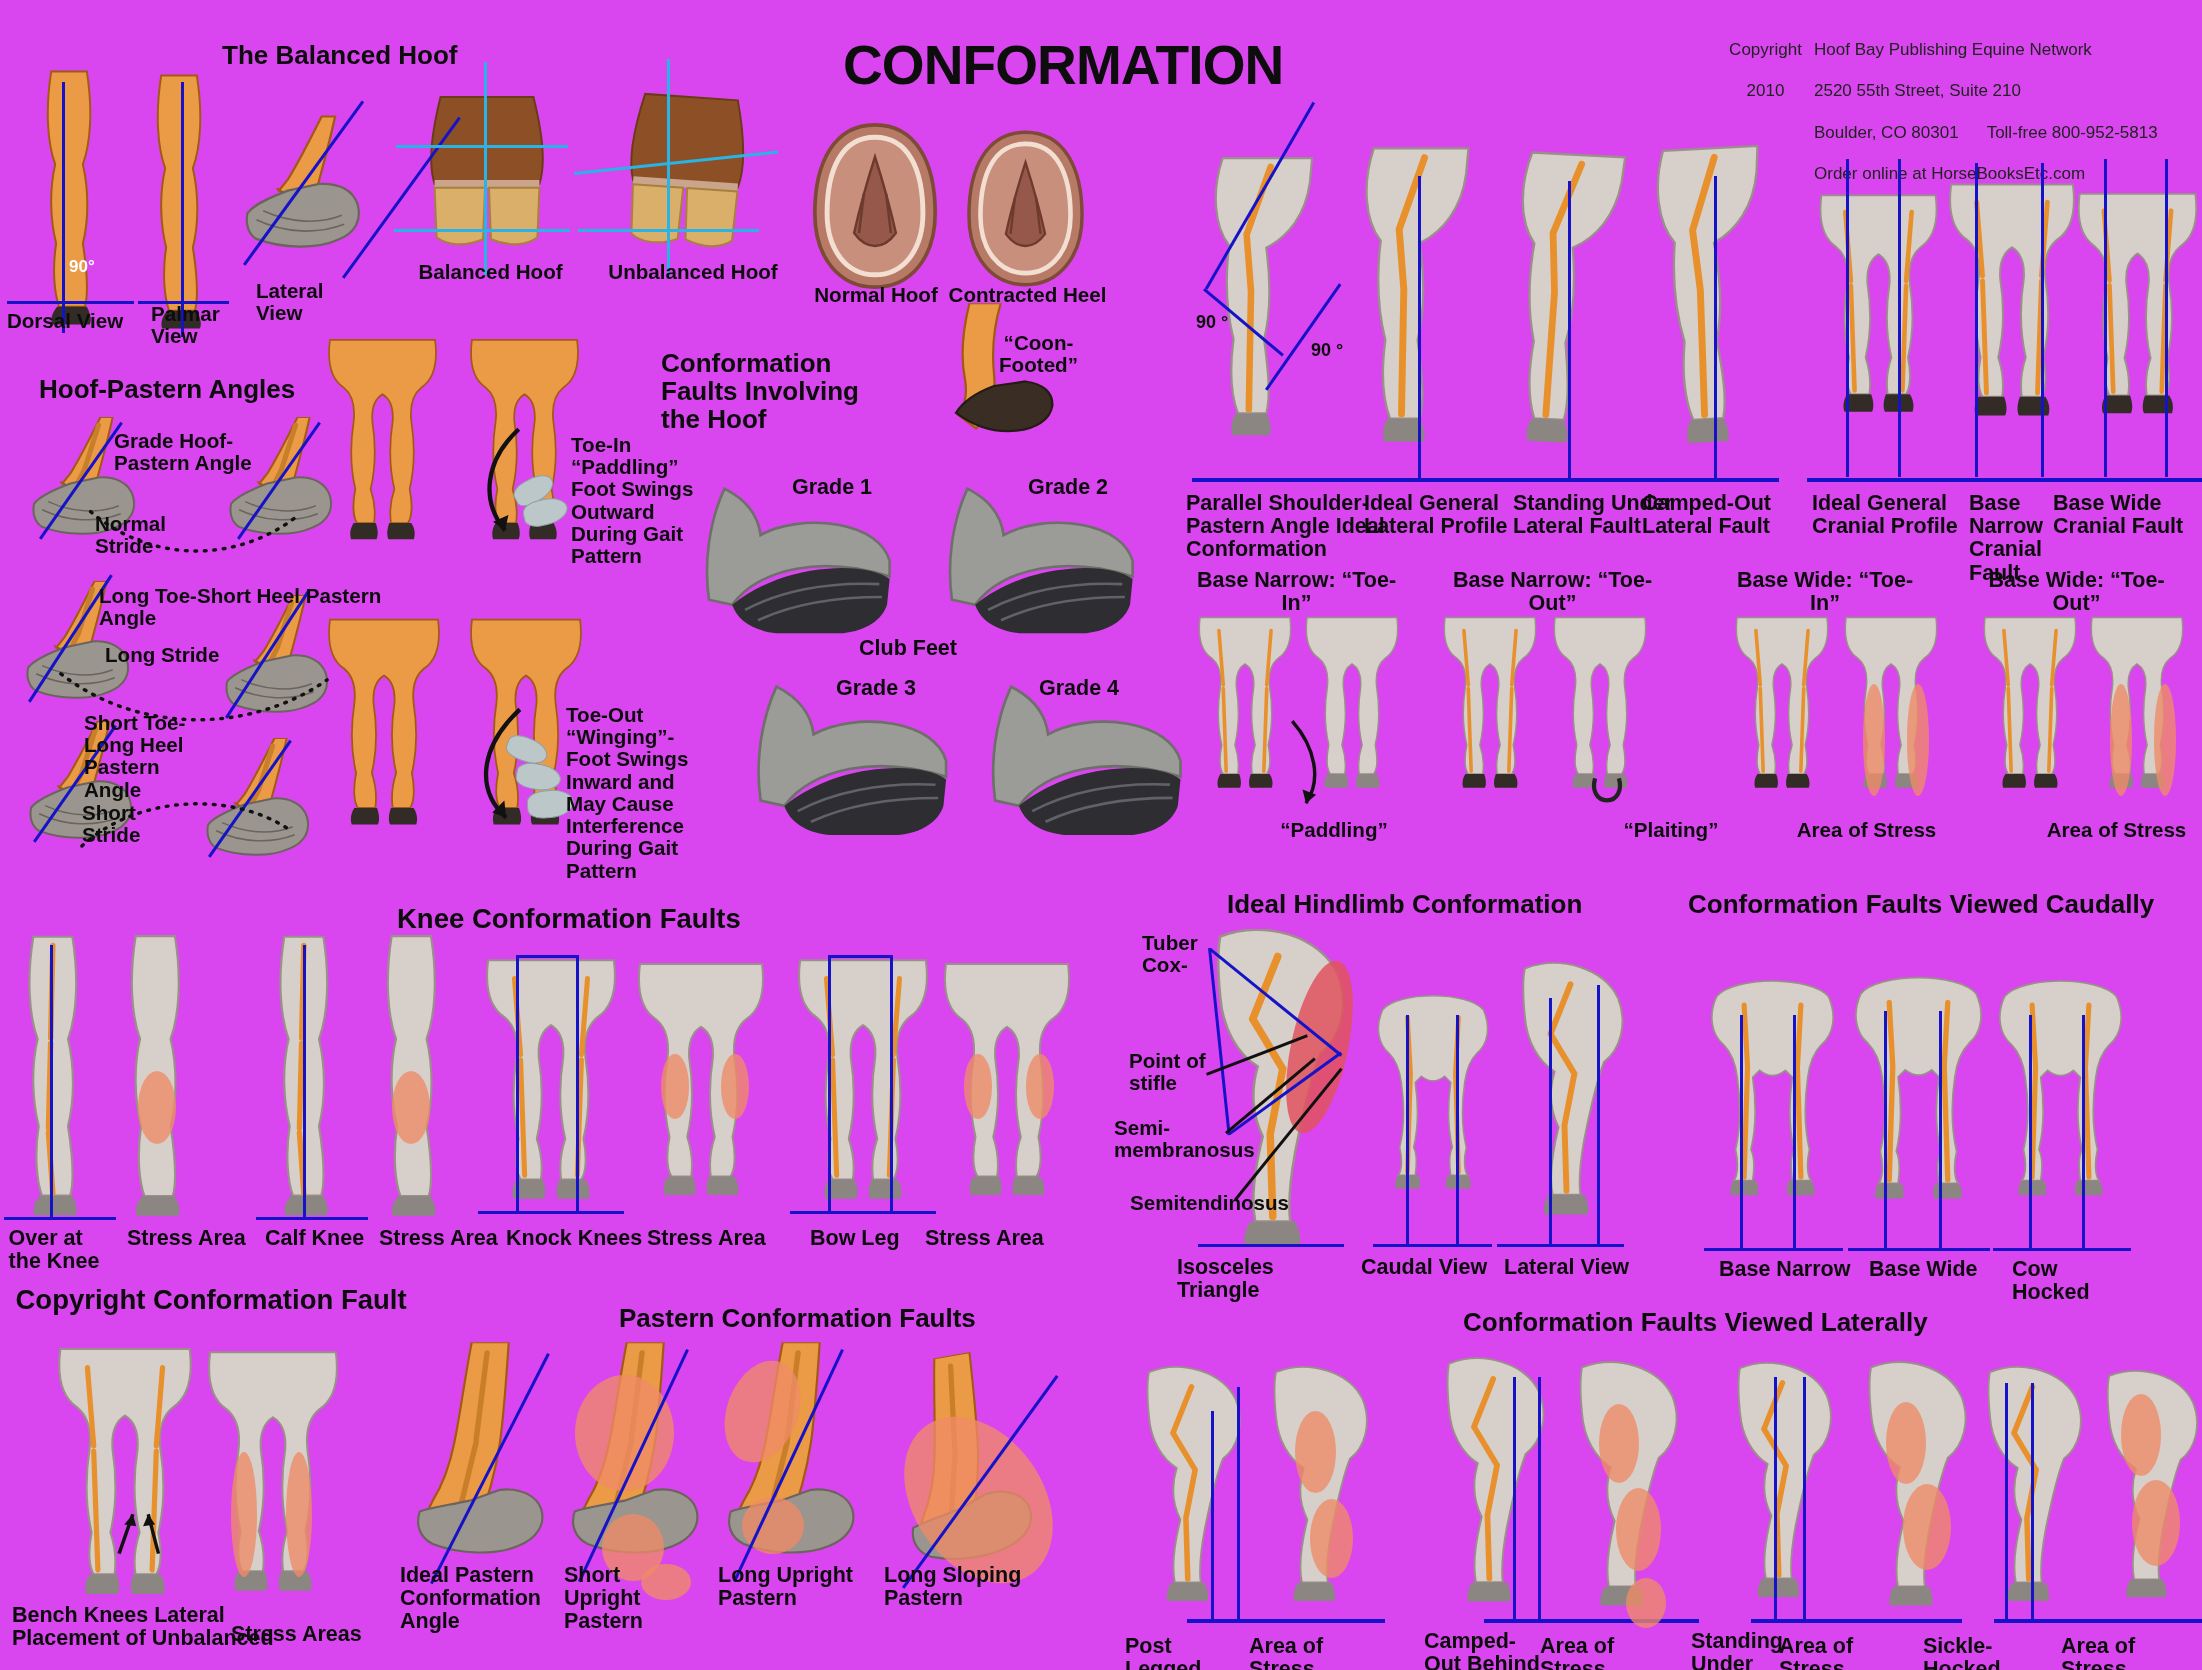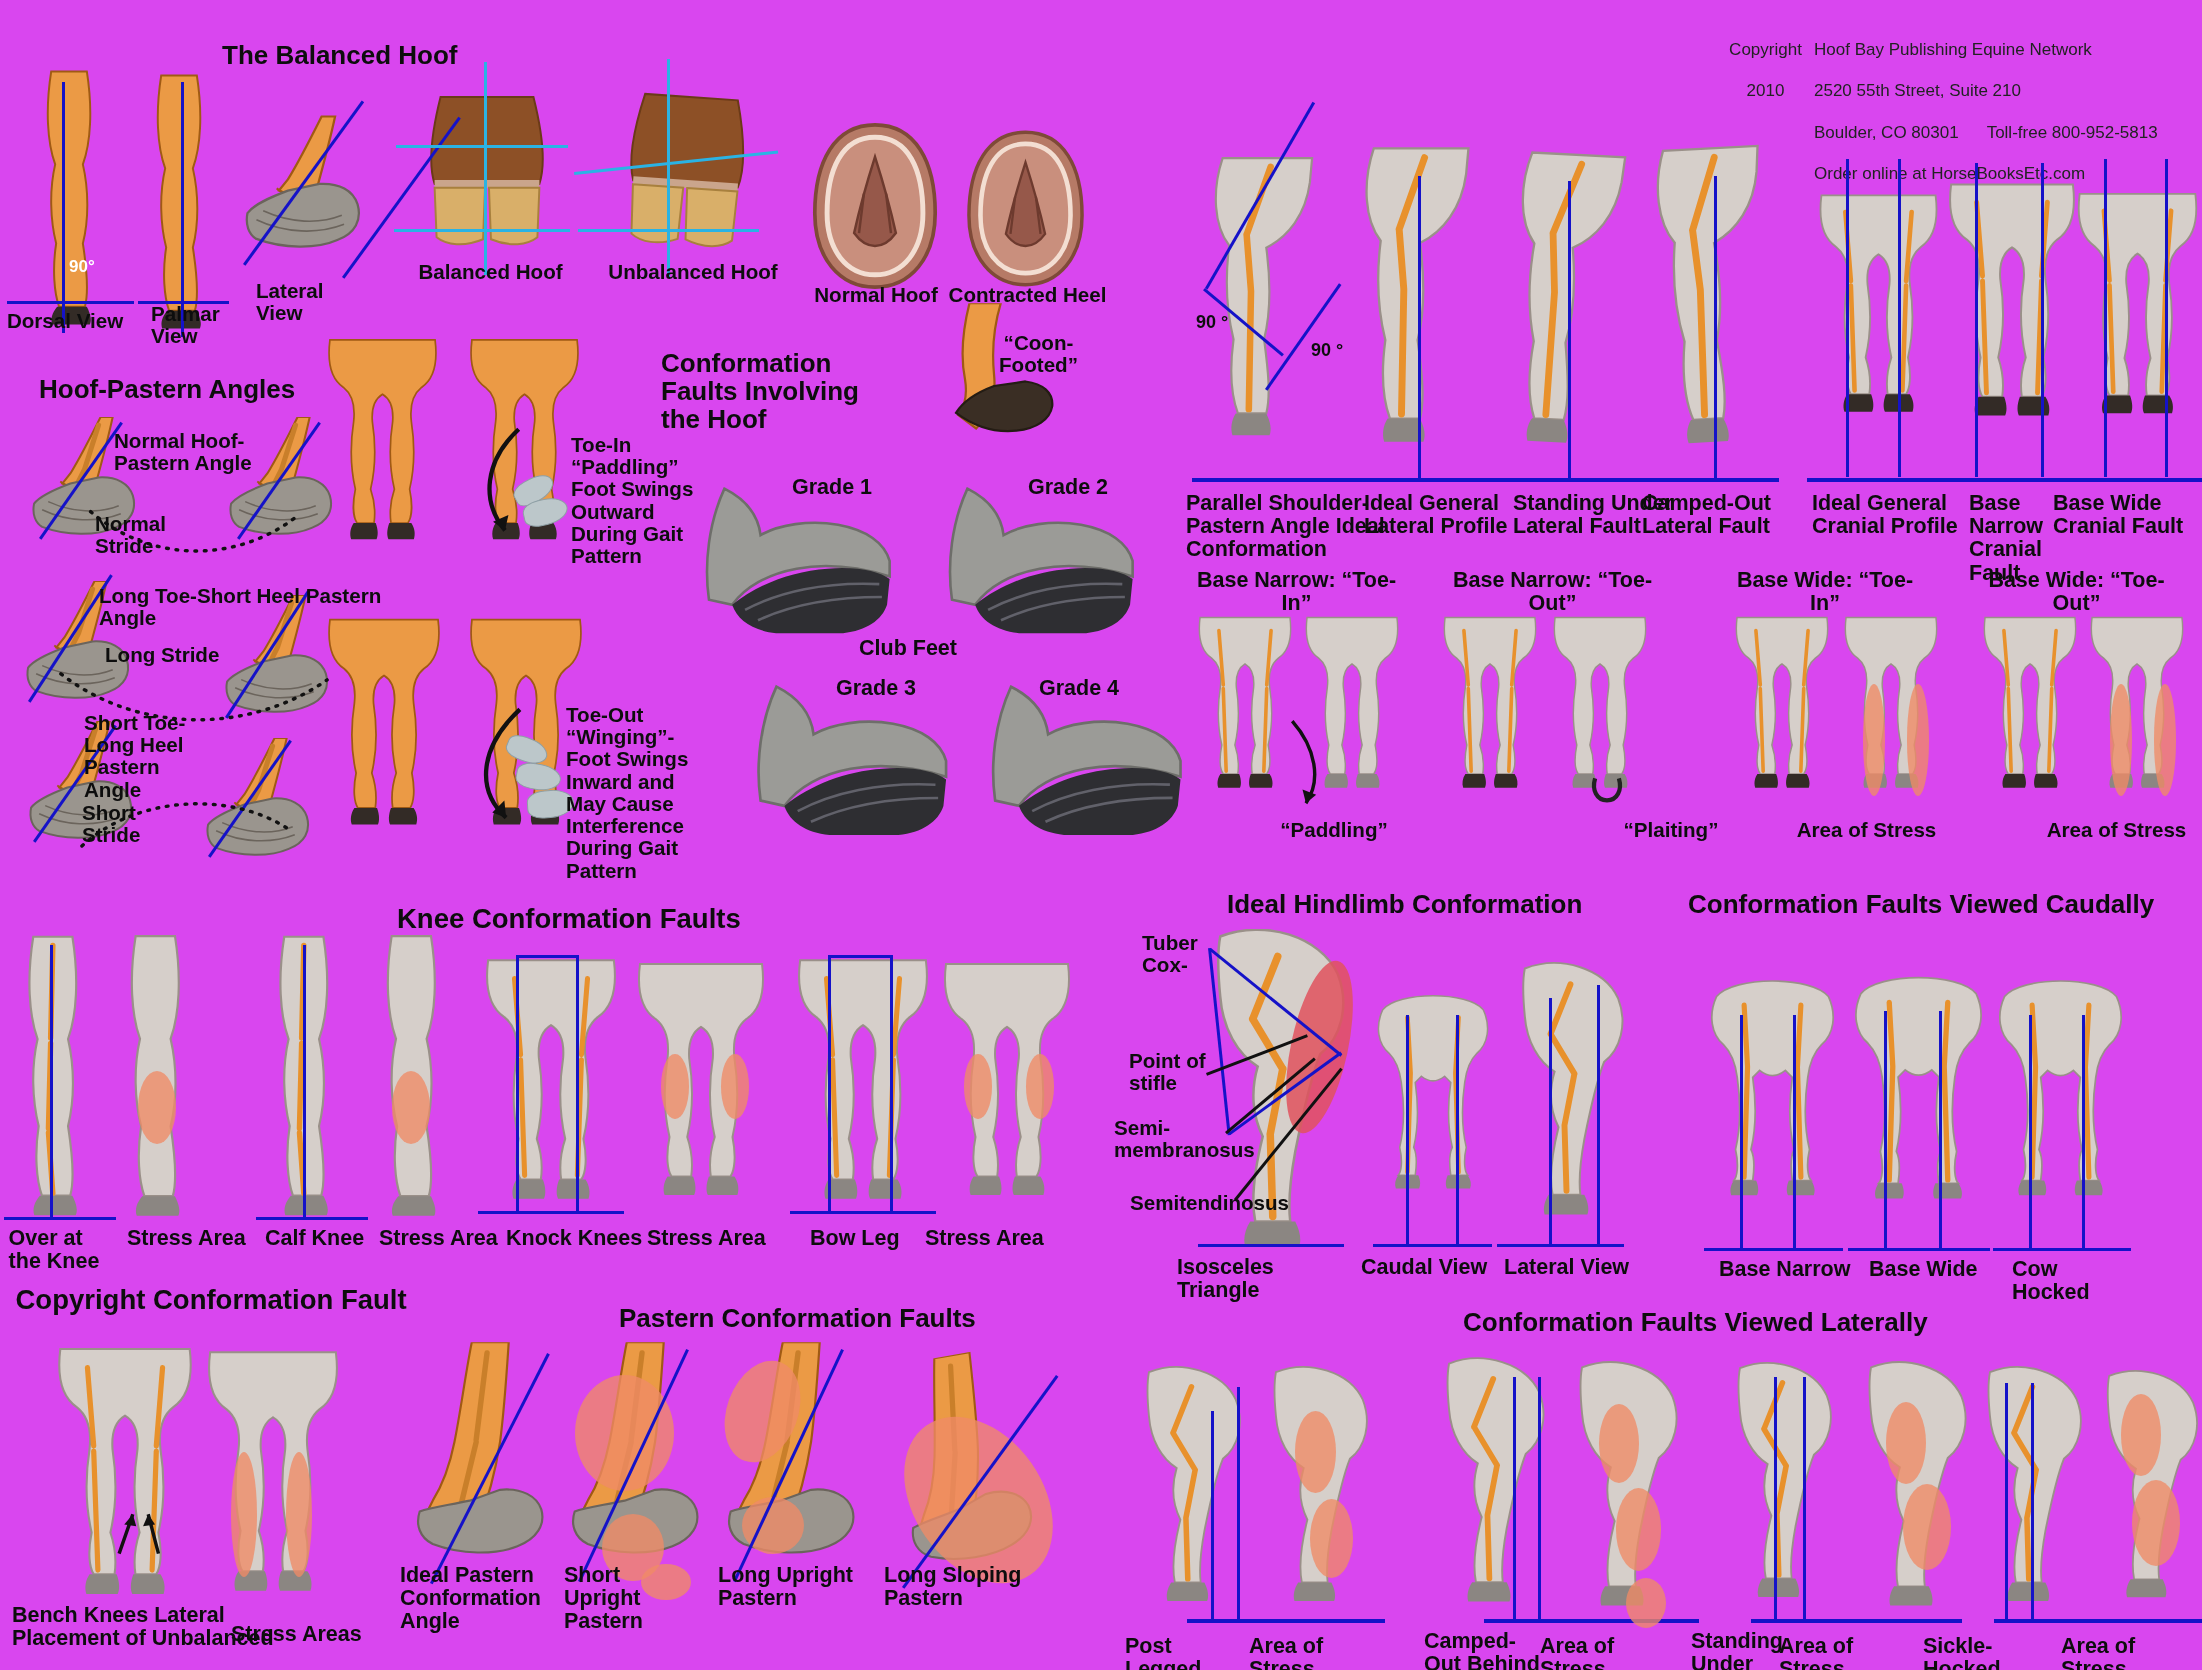--- a/index.html
+++ b/index.html
@@ -123,20 +123,21 @@
 <div class="cy" style="left:578px;top:229px;width:181px;height:3.4px"></div>
 
 <div class="lbl w" style="left:69px;top:258px;font-size:17px">90°</div>
 <div class="lbl" style="left:6.9px;top:310px;width:129px">Dorsal View</div>
 <div class="lbl" style="left:151px;top:303px;width:71px">Palmar View</div>
 <div class="lbl" style="left:256px;top:280px;width:72px">Lateral View</div>
 <div class="lbl c" style="left:400px;top:261px;width:181px">Balanced Hoof</div>
 <div class="lbl c" style="left:594px;top:261px;width:198px">Unbalanced Hoof</div>
 
 
+<div class="lbl big" style="left:843px;top:36px;width:516px">CONFORMATION</div>
 <div class="cr c" style="left:1724px;top:40px;width:83px"><span>Copyright</span><br>
 <span>2010</span></div>
 <div class="cr" style="left:1814px;top:40px;width:379px"><span>Hoof Bay Publishing Equine Network</span><br>
 <span>2520 55th Street, Suite 210</span><br>
 <span>Boulder, CO 80301      Toll-free 800-952-5813</span><br>
 <span>Order online at HorseBooksEtc.com</span></div>
 
 
 <svg class="fig" style="left:804px;top:120px;width:142px;height:172px" viewBox="0 0 165 200" width="142" height="172">
       <use href="#s-sole"></use>
@@ -199,21 +200,21 @@
 <div class="ln rot" style="left:208px;top:856px;width:142px;height:2.6px;transform:rotate(-55deg)"></div>
 <svg class="fig" style="left:82px;top:503px;width:224px;height:69px" viewBox="0 0 260 80" width="224" height="69">
       <path d="M10,10 C80,70 180,70 250,15" fill="none" stroke="#111" stroke-width="4" stroke-dasharray="2 9" stroke-linecap="round"></path>
     </svg>
 <svg class="fig" style="left:52px;top:661px;width:284px;height:79px" viewBox="0 0 330 92" width="284" height="79">
       <path d="M10,15 C100,85 230,85 320,22" fill="none" stroke="#111" stroke-width="4" stroke-dasharray="2 9" stroke-linecap="round"></path>
     </svg>
 <svg class="fig" style="left:73px;top:779px;width:224px;height:73px" viewBox="0 0 260 85" width="224" height="73">
       <path d="M10,78 C75,18 185,15 250,58" fill="none" stroke="#111" stroke-width="4" stroke-dasharray="2 9" stroke-linecap="round"></path>
     </svg>
-<div class="lbl" style="left:114px;top:430px;width:181px">Normal Hoof-Pastern Angle</div>
+<div class="lbl" style="left:114px;top:430px;width:181px">Grade Hoof-Pastern Angle</div>
 <div class="lbl" style="left:95px;top:513px;width:86px">Normal Stride</div>
 <div class="lbl" style="left:99px;top:585px;width:293px">Long Toe-Short Heel Pastern Angle</div>
 <div class="lbl" style="left:105px;top:644px;width:146px">Long Stride</div>
 <div class="lbl" style="left:84px;top:712px;width:112px">Short Toe- Long Heel Pastern Angle</div>
 <div class="lbl" style="left:82px;top:802px;width:69px">Short Stride</div>
 
 
 <svg class="fig" style="left:323px;top:317px;width:119px;height:246px" viewBox="0 0 138 286" width="119" height="246">
       <use href="#s-pair"></use>
     </svg>

